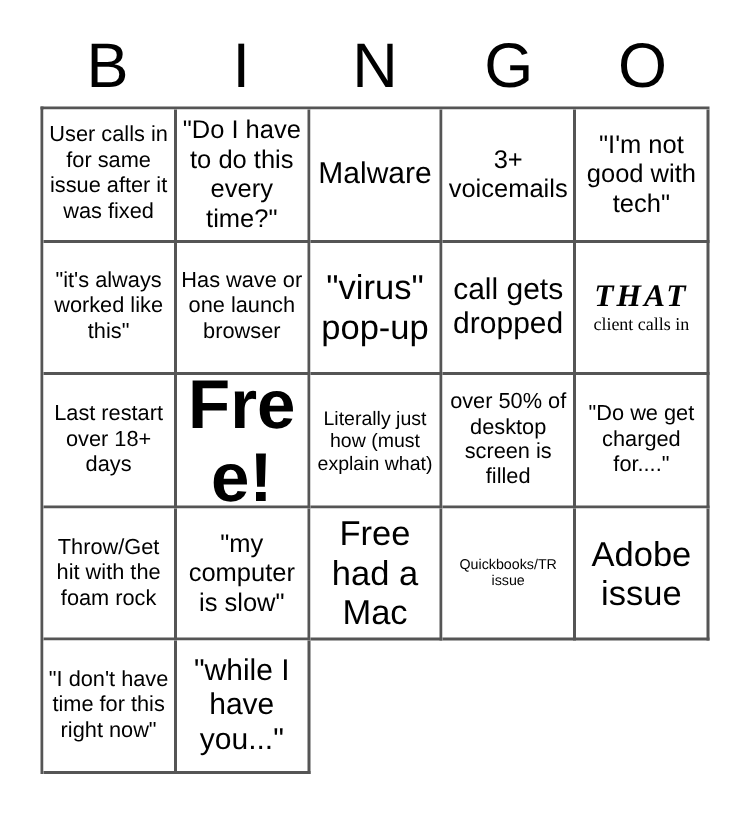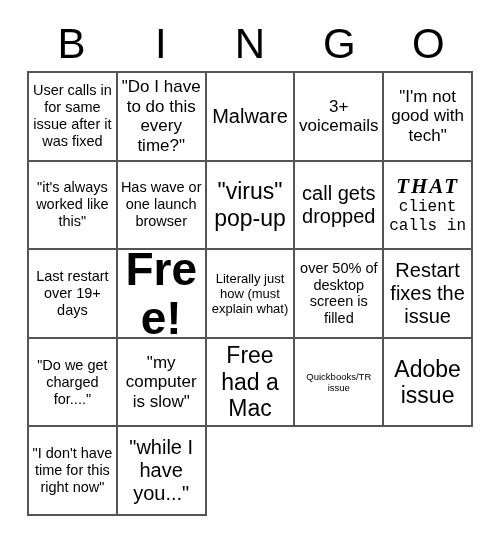--- a/index.html
+++ b/index.html
@@ -96,22 +96,22 @@
     display: block;
     font-family: "Liberation Serif", serif;
     font-weight: bold;
     font-style: italic;
     font-size: 21px;
     letter-spacing: 2px;
     line-height: 1.12;
   }
   .that-rest {
     display: block;
-    font-family: Liberation Mono, monospace;
-    font-size: 16px;
+    font-family: Liberation Serif, serif;
+    font-size: 12px;
     line-height: 1.16;
   }
 </style>
 </head>
 <body>
 
 <div class="card">
 
   <div class="bingo-header">
     <div class="letter">B</div>
@@ -149,36 +149,36 @@
       <div class="cell fs-lg">
         <span class="cell-text">call gets dropped</span>
       </div>
       <div class="cell fs-lg">
         <span class="cell-text">
           <span class="that-line">THAT</span>
           <span class="that-rest">client calls in</span>
         </span>
       </div>
       <div class="cell fs-sm">
-        <span class="cell-text">Last restart over 19+ days</span>
+        <span class="cell-text">Last restart over 18+ days</span>
       </div>
       <div class="cell fs-free">
         <span class="cell-text">Free!</span>
       </div>
       <div class="cell fs-xs">
         <span class="cell-text">Literally just how (must explain what)</span>
       </div>
       <div class="cell fs-sm">
         <span class="cell-text">over 50% of desktop screen is filled</span>
       </div>
-      <div class="cell fs-lg">
-        <span class="cell-text">Restart fixes the issue</span>
+      <div class="cell fs-sm">
+        <span class="cell-text">"Do we get charged for...."</span>
       </div>
       <div class="cell fs-sm">
-        <span class="cell-text">"Do we get charged for...."</span>
+        <span class="cell-text">Throw/Get hit with the foam rock</span>
       </div>
       <div class="cell fs-md">
         <span class="cell-text">"my computer is slow"</span>
       </div>
       <div class="cell fs-xl">
         <span class="cell-text">Free had a Mac</span>
       </div>
       <div class="cell fs-tiny">
         <span class="cell-text">Quickbooks/TR issue</span>
       </div>

